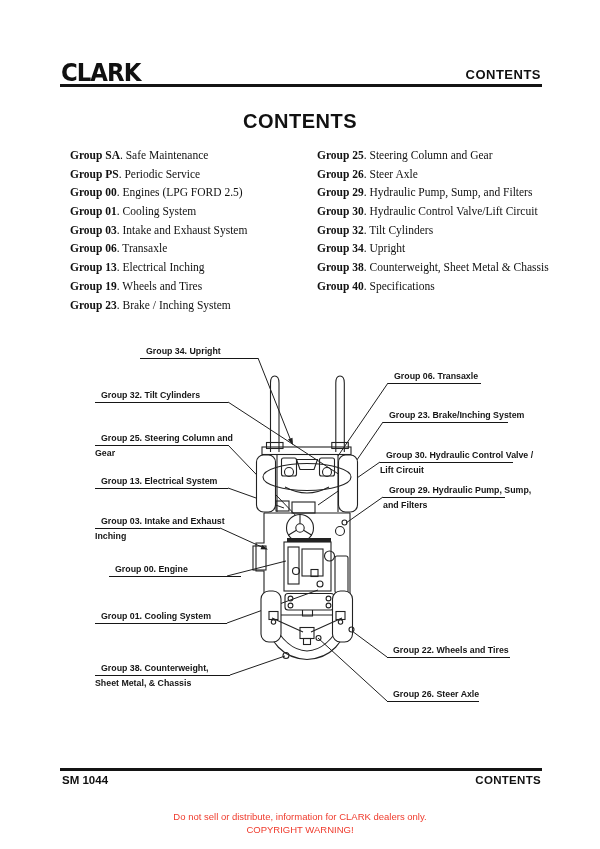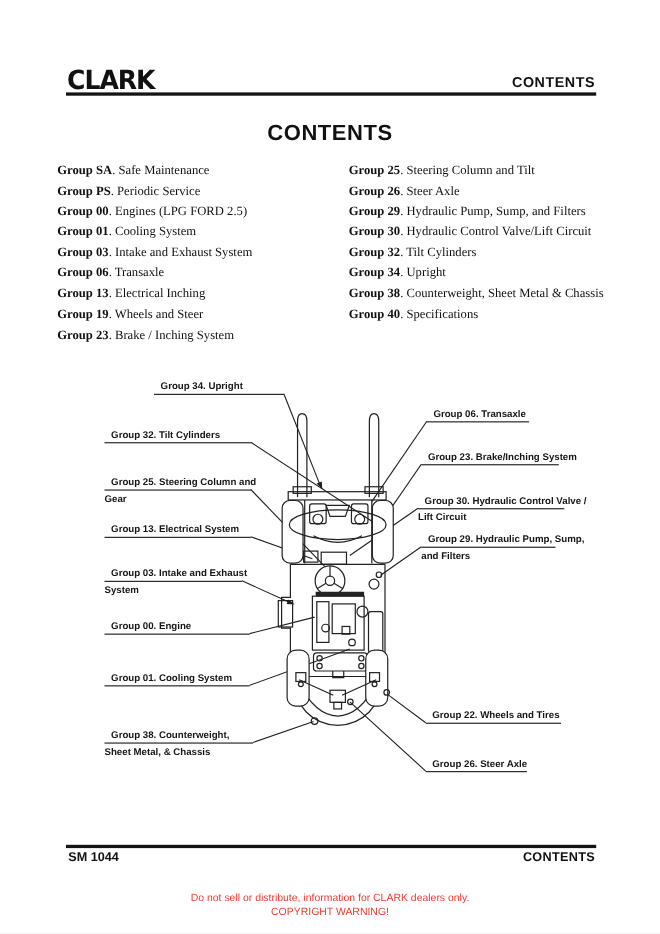--- a/index.html
+++ b/index.html
@@ -9,21 +9,21 @@
   .logo{position:absolute;left:61px;top:59px;font-weight:bold;font-size:24px;
         letter-spacing:-1px;transform:scaleX(.95);transform-origin:left;
         font-family:"DejaVu Sans",sans-serif;}
   .hdr-right{position:absolute;right:59px;top:67px;font-weight:bold;font-size:13px;letter-spacing:.5px;}
   .hdr-rule{position:absolute;left:60px;right:58px;top:84px;height:3px;background:#141414;}
   
   .doc-title{position:absolute;left:0;top:110px;width:100%;text-align:center;
              font-weight:bold;font-size:20px;letter-spacing:.5px;}
   
   .toc-col{position:absolute;top:146px;font-family:"Liberation Serif",serif;font-size:11.5px;}
-  .toc-col.left{left:52px;}
+  .toc-col.left{left:70px;}
   .toc-col.right{left:317px;}
   .toc-item{height:18.7px;line-height:18.7px;white-space:nowrap;}
   .toc-item b{font-weight:bold;}
   
   .dlabel{position:absolute;font-weight:bold;font-size:8.8px;line-height:12px;color:#161616;}
   .dlabel .l1{display:block;border-bottom:1.2px solid #161616;padding:0 0 1px 6px;white-space:nowrap;}
   .dlabel .l2{display:block;text-align:left;white-space:nowrap;padding-top:1px;}
   
   .art{position:absolute;left:0;top:0;pointer-events:none;}
   
@@ -45,25 +45,25 @@
   <div class="doc-title">CONTENTS</div>
 
   <div class="toc-col left" id="toc-left">
       <div class="toc-item"><b>Group SA</b><span>. Safe Maintenance</span></div>
       <div class="toc-item"><b>Group PS</b><span>. Periodic Service</span></div>
       <div class="toc-item"><b>Group 00</b><span>. Engines (LPG FORD 2.5)</span></div>
       <div class="toc-item"><b>Group 01</b><span>. Cooling System</span></div>
       <div class="toc-item"><b>Group 03</b><span>. Intake and Exhaust System</span></div>
       <div class="toc-item"><b>Group 06</b><span>. Transaxle</span></div>
       <div class="toc-item"><b>Group 13</b><span>. Electrical Inching</span></div>
-      <div class="toc-item"><b>Group 19</b><span>. Wheels and Steer</span></div>
+      <div class="toc-item"><b>Group 19</b><span>. Wheels and Tires</span></div>
       <div class="toc-item"><b>Group 23</b><span>. Brake / Inching System</span></div>
     </div>
   <div class="toc-col right" id="toc-right">
-      <div class="toc-item"><b>Group 25</b><span>. Steering Column and Tilt</span></div>
+      <div class="toc-item"><b>Group 25</b><span>. Steering Column and Gear</span></div>
       <div class="toc-item"><b>Group 26</b><span>. Steer Axle</span></div>
       <div class="toc-item"><b>Group 29</b><span>. Hydraulic Pump, Sump, and Filters</span></div>
       <div class="toc-item"><b>Group 30</b><span>. Hydraulic Control Valve/Lift Circuit</span></div>
       <div class="toc-item"><b>Group 32</b><span>. Tilt Cylinders</span></div>
       <div class="toc-item"><b>Group 34</b><span>. Upright</span></div>
       <div class="toc-item"><b>Group 38</b><span>. Counterweight, Sheet Metal &amp; Chassis</span></div>
       <div class="toc-item"><b>Group 40</b><span>. Specifications</span></div>
     </div>
 
   <svg class="art" width="600" height="849" viewBox="0 0 600 849">
@@ -162,23 +162,23 @@
       </div>
       <div class="dlabel" style="left: 95px; top: 432px; width: 133px;">
         <span class="l1">Group 25. Steering Column and</span>
         <span class="l2">Gear</span>
       </div>
       <div class="dlabel" style="left: 95px; top: 475px; width: 133px;">
         <span class="l1">Group 13. Electrical System</span>
       </div>
       <div class="dlabel" style="left: 95px; top: 515px; width: 125px;">
         <span class="l1">Group 03. Intake and Exhaust</span>
-        <span class="l2">System</span>
-      </div>
-      <div class="dlabel" style="left: 95px; top: 563px; width: 132px;">
+        <span class="l2">Inching</span>
+      </div>
+      <div class="dlabel" style="left: 109px; top: 563px; width: 132px;">
         <span class="l1">Group 00. Engine</span>
       </div>
       <div class="dlabel" style="left: 95px; top: 610px; width: 132px;">
         <span class="l1">Group 01. Cooling System</span>
       </div>
       <div class="dlabel" style="left: 95px; top: 662px; width: 135px;">
         <span class="l1">Group 38. Counterweight,</span>
         <span class="l2">Sheet Metal, &amp; Chassis</span>
       </div>
       <div class="dlabel" style="left: 388px; top: 370px; width: 93px;">

